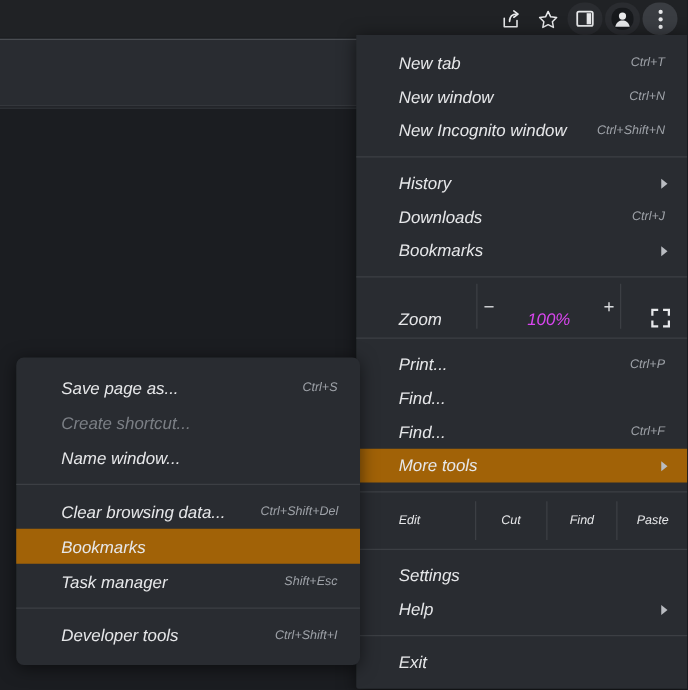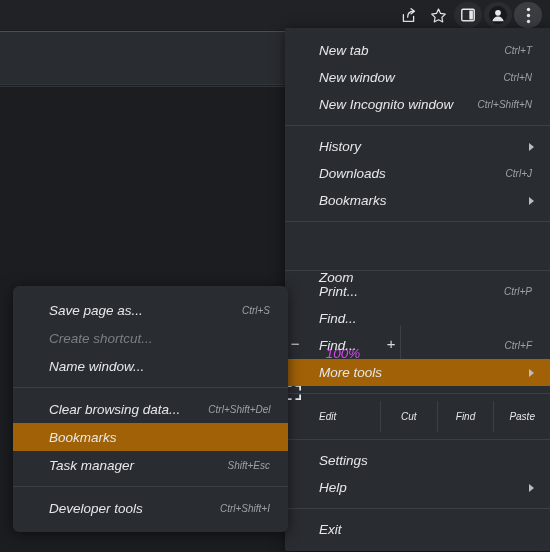--- a/index.html
+++ b/index.html
@@ -144,24 +144,23 @@
     left: 285px; top: 28px;
     width: 265px;
     border-radius: 0 0 0 2px;
     padding-top: 9px;
   }
   #chrome-menu .menu-row { padding-left: 34px; padding-right: 16px; }
 
   
   .zoom-row {
     display: flex;
-    align-items: flex-start;
+    align-items: flex-end;
     height: 34px;
     margin: 2px 0;
-    flex-direction: column;
   }
   .zoom-label {
     flex: 0 0 96px;
     display: flex;
     align-items: center;
     padding-left: 34px;
     box-sizing: border-box;
     color: #e6e7e9;
   }
   .zoom-ctrls {

